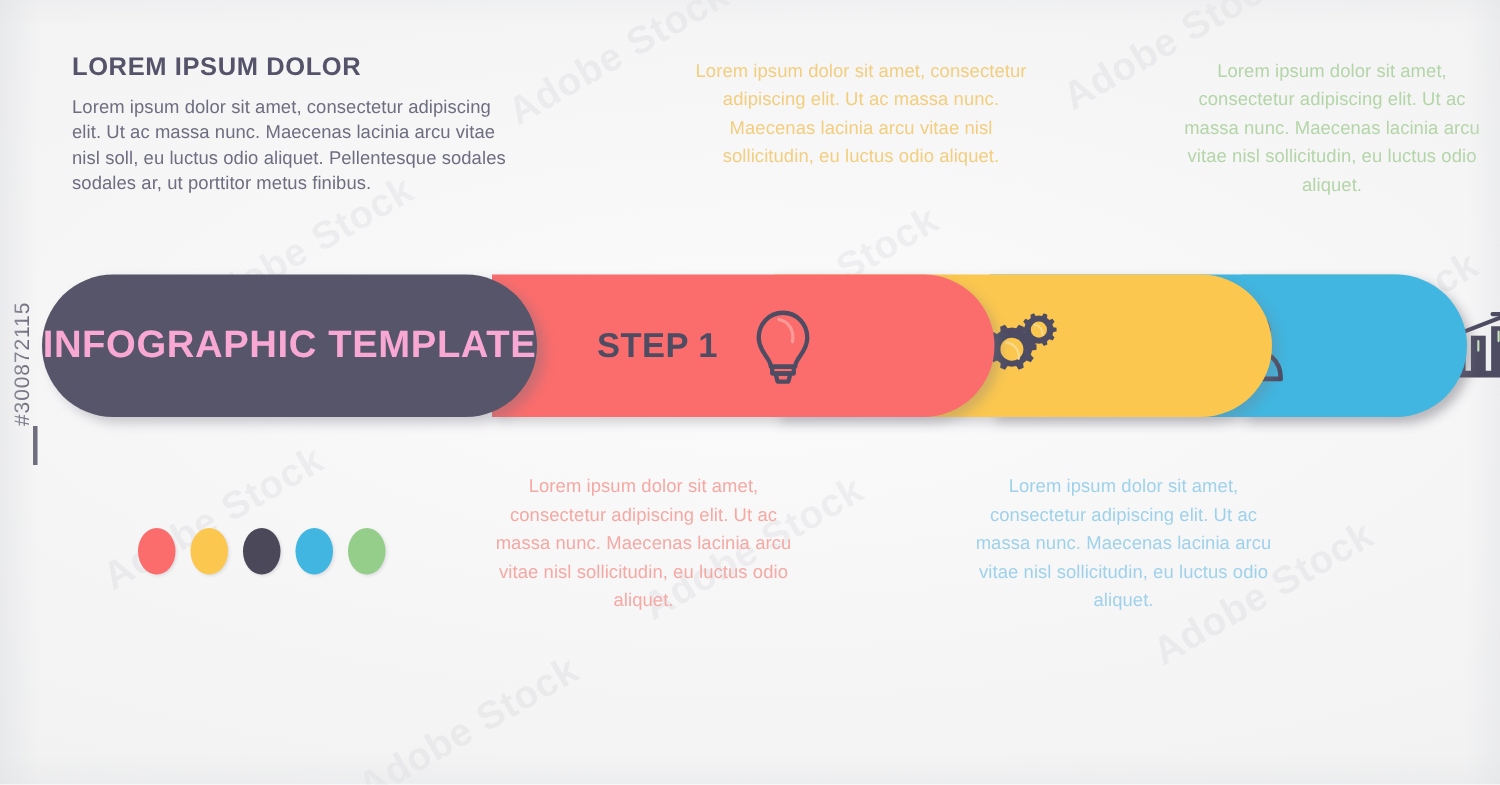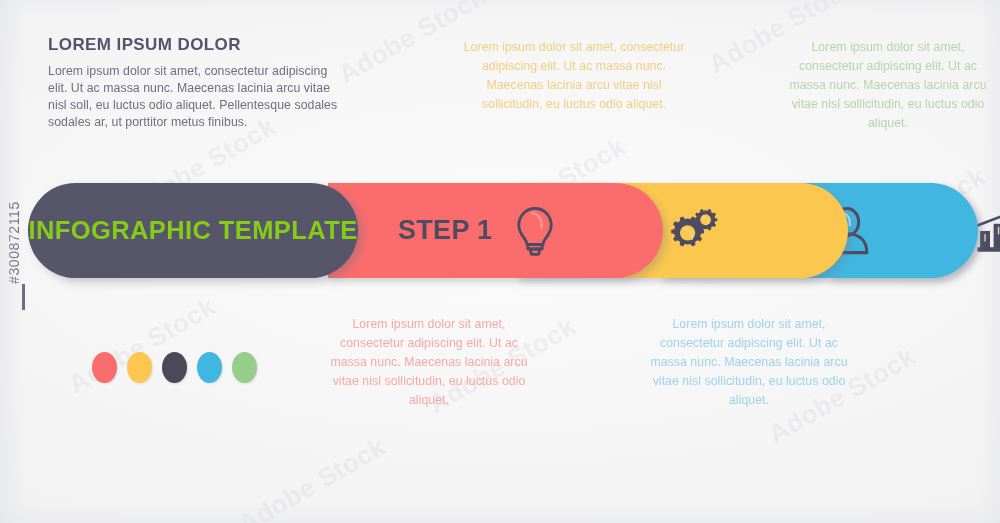--- a/index.html
+++ b/index.html
@@ -96,21 +96,21 @@
     height: 95px;
     border-radius: 47.5px;
     background: #575569;
     z-index: 5;
     display: flex;
     align-items: center;
     justify-content: center;
     box-shadow: 5px 4px 8px rgba(110,110,122,0.35);
   }
   .title-text {
-    color: #84cc16;
+    color: #f9a8d4;
     font-size: 25.5px;
     font-weight: bold;
     letter-spacing: 0.4px;
     white-space: nowrap;
   }
   .seg-step {
     border-top-left-radius: 0;
     border-bottom-left-radius: 0;
     justify-content: flex-start;
     padding-left: 0;
@@ -129,21 +129,21 @@
     top: 0;
     height: 95px;
   }
   .s1 .step-inner { left: 70px; }
   .s2 .step-inner { left: 40px; }
   .s3 .step-inner { left: 50px; }
   .s4 .step-inner { left: 34px; }
 
   .step-label {
     color: #4e4c63;
-    font-size: 27px;
+    font-size: 23px;
     font-weight: bold;
     letter-spacing: 0.3px;
     white-space: nowrap;
   }
   .step-icon { width: 54px; height: 58px; display: block; flex: 0 0 auto; }
   .step-icon svg { display: block; width: 100%; height: 100%; }
 
   
   #palette {
     position: absolute;

